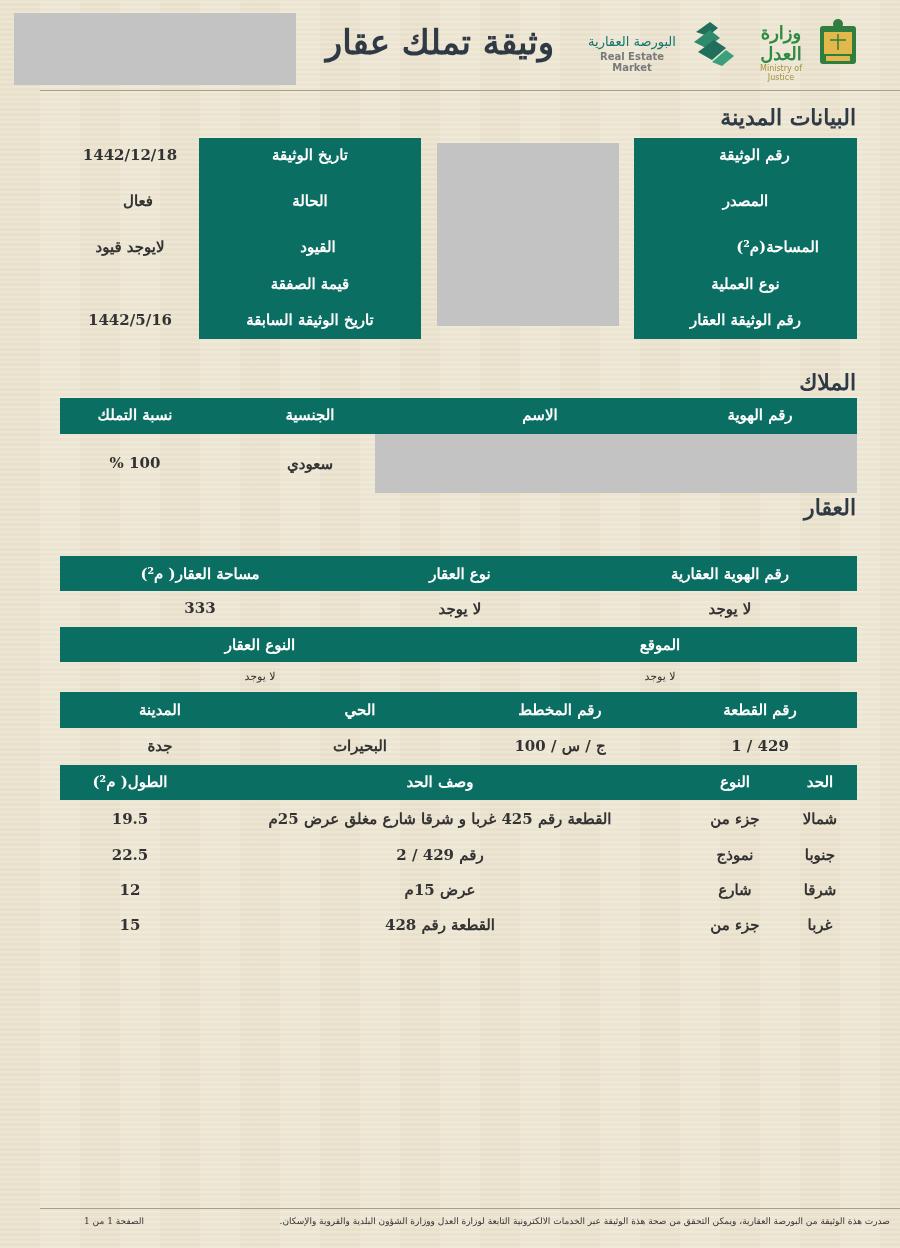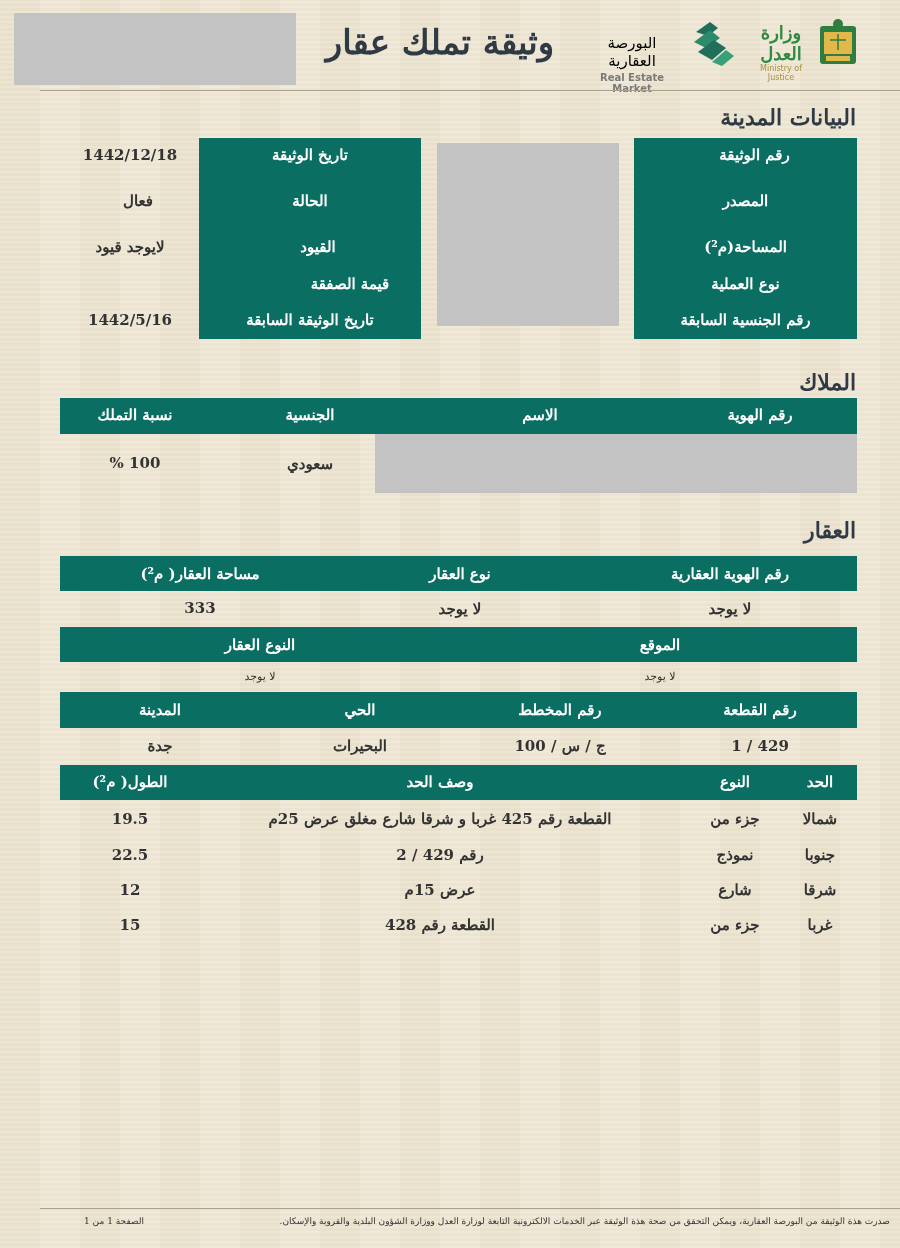--- a/index.html
+++ b/index.html
@@ -16,21 +16,21 @@
   .redact{background:#c3c3c3;}
   .teal{background:#0b6e62;color:#ffffff;}
   .hr{position:absolute;height:1px;background:#a9a08c;}
   .title{position:absolute;left:300px;top:22px;width:280px;text-align:center;font-size:34px;font-weight:bold;color:#2f3a45;direction:rtl;}
   .section-title{position:absolute;right:44px;font-size:22px;font-weight:bold;color:#2f3a45;direction:rtl;}
   .lbl{position:absolute;text-align:center;color:#fff;font-size:15px;font-weight:bold;direction:rtl;}
   .val{position:absolute;text-align:center;font-size:15px;font-weight:bold;color:#333;direction:rtl;}
   .small{font-size:11px;font-weight:normal;}
   
   .logo-rem{position:absolute;left:582px;top:34px;width:100px;text-align:left;}
-  .logo-rem .ar{color:#000000;font-size:15px;font-family:"DejaVu Sans",sans-serif;direction:rtl;text-align:center;}
+  .logo-rem .ar{color:#0f766e;font-size:13px;font-family:"DejaVu Sans",sans-serif;direction:rtl;text-align:center;}
   .logo-rem .en{color:#7a7a7a;font-size:10px;font-family:"DejaVu Sans",sans-serif;font-weight:bold;text-align:center;margin-top:2px;}
   .logo-moj{position:absolute;left:746px;top:22px;width:70px;text-align:center;}
   .logo-moj .ar{color:#2f8b43;font-size:18px;font-family:"DejaVu Serif",serif;font-weight:bold;direction:rtl;}
   .logo-moj .en{color:#a6913b;font-size:8px;font-family:"DejaVu Sans",sans-serif;}
   .footer{position:absolute;font-size:9px;color:#333;direction:rtl;}
 </style>
 </head>
 <body>
 
 <div class="abs redact" style="left:14px;top:13px;width:282px;height:72px;"></div>
@@ -62,51 +62,51 @@
     <rect x="8" y="38" width="24" height="5" fill="#e3b84a"></rect>
   </svg>
 </div>
 <div class="hr" style="left:40px;top:90px;width:860px;"></div>
 
 <div class="section-title" style="top:104px;">البيانات المدينة</div>
 
 <div class="abs teal" style="left:634px;top:138px;width:223px;height:201px;"></div>
 <div class="lbl" style="left:634px;width:241px;top:146px;">رقم الوثيقة</div>
 <div class="lbl" style="left:634px;width:223px;top:192px;">المصدر</div>
-<div class="lbl" style="left:634px;width:223px;top:238px;">المساحة(م²)</div>
+<div class="lbl" style="left:634px;width:223px;top:238px;padding-left:32px;">المساحة(م²)</div>
 <div class="lbl" style="left:634px;width:223px;top:275px;">نوع العملية</div>
-<div class="lbl" style="left:634px;width:223px;top:311px;">رقم الجنسية السابقة</div>
+<div class="lbl" style="left:634px;width:223px;top:311px;">رقم الوثيقة العقار</div>
 
 <div class="abs redact" style="left:437px;top:143px;width:182px;height:183px;"></div>
 
 <div class="abs teal" style="left:199px;top:138px;width:222px;height:201px;"></div>
 <div class="lbl" style="left:199px;width:222px;top:146px;">تاريخ الوثيقة</div>
 <div class="lbl" style="left:199px;width:222px;top:192px;">الحالة</div>
 <div class="lbl" style="left:199px;width:238px;top:238px;">القيود</div>
-<div class="lbl" style="left:199px;width:222px;top:275px;padding-left:40px;">قيمة الصفقة</div>
+<div class="lbl" style="left:199px;width:222px;top:275px;">قيمة الصفقة</div>
 <div class="lbl" style="left:199px;width:222px;top:311px;">تاريخ الوثيقة السابقة</div>
 
 <div class="val" style="left:60px;width:140px;top:146px;">1442/12/18</div>
 <div class="val" style="left:68px;width:140px;top:192px;">فعال</div>
 <div class="val" style="left:60px;width:140px;top:238px;">لايوجد قيود</div>
 <div class="val" style="left:60px;width:140px;top:275px;"></div>
 <div class="val" style="left:60px;width:140px;top:311px;">1442/5/16</div>
 
 <div class="section-title" style="top:369px;">الملاك</div>
 <div class="abs teal" style="left:60px;top:398px;width:797px;height:36px;"></div>
 <div class="lbl" style="left:680px;width:160px;top:406px;">رقم الهوية</div>
 <div class="lbl" style="left:440px;width:200px;top:406px;">الاسم</div>
 <div class="lbl" style="left:230px;width:160px;top:406px;">الجنسية</div>
 <div class="lbl" style="left:60px;width:150px;top:406px;">نسبة التملك</div>
 
 <div class="abs redact" style="left:375px;top:434px;width:482px;height:59px;"></div>
 <div class="val" style="left:230px;width:160px;top:455px;">سعودي</div>
 <div class="val" style="left:60px;width:150px;top:454px;">100 %</div>
 
-<div class="section-title" style="top:517px;">العقار</div>
+<div class="section-title" style="top:495px;font-family:Liberation Serif, serif;">العقار</div>
 
 <div class="abs teal" style="left:60px;top:556px;width:797px;height:35px;"></div>
 <div class="lbl" style="left:620px;width:220px;top:565px;">رقم الهوية العقارية</div>
 <div class="lbl" style="left:360px;width:200px;top:565px;">نوع العقار</div>
 <div class="lbl" style="left:90px;width:220px;top:565px;">مساحة العقار( م²)</div>
 <div class="val" style="left:620px;width:220px;top:600px;">لا يوجد</div>
 <div class="val" style="left:360px;width:200px;top:600px;">لا يوجد</div>
 <div class="val" style="left:90px;width:220px;top:599px;">333</div>
 
 <div class="abs teal" style="left:60px;top:627px;width:797px;height:35px;"></div>

